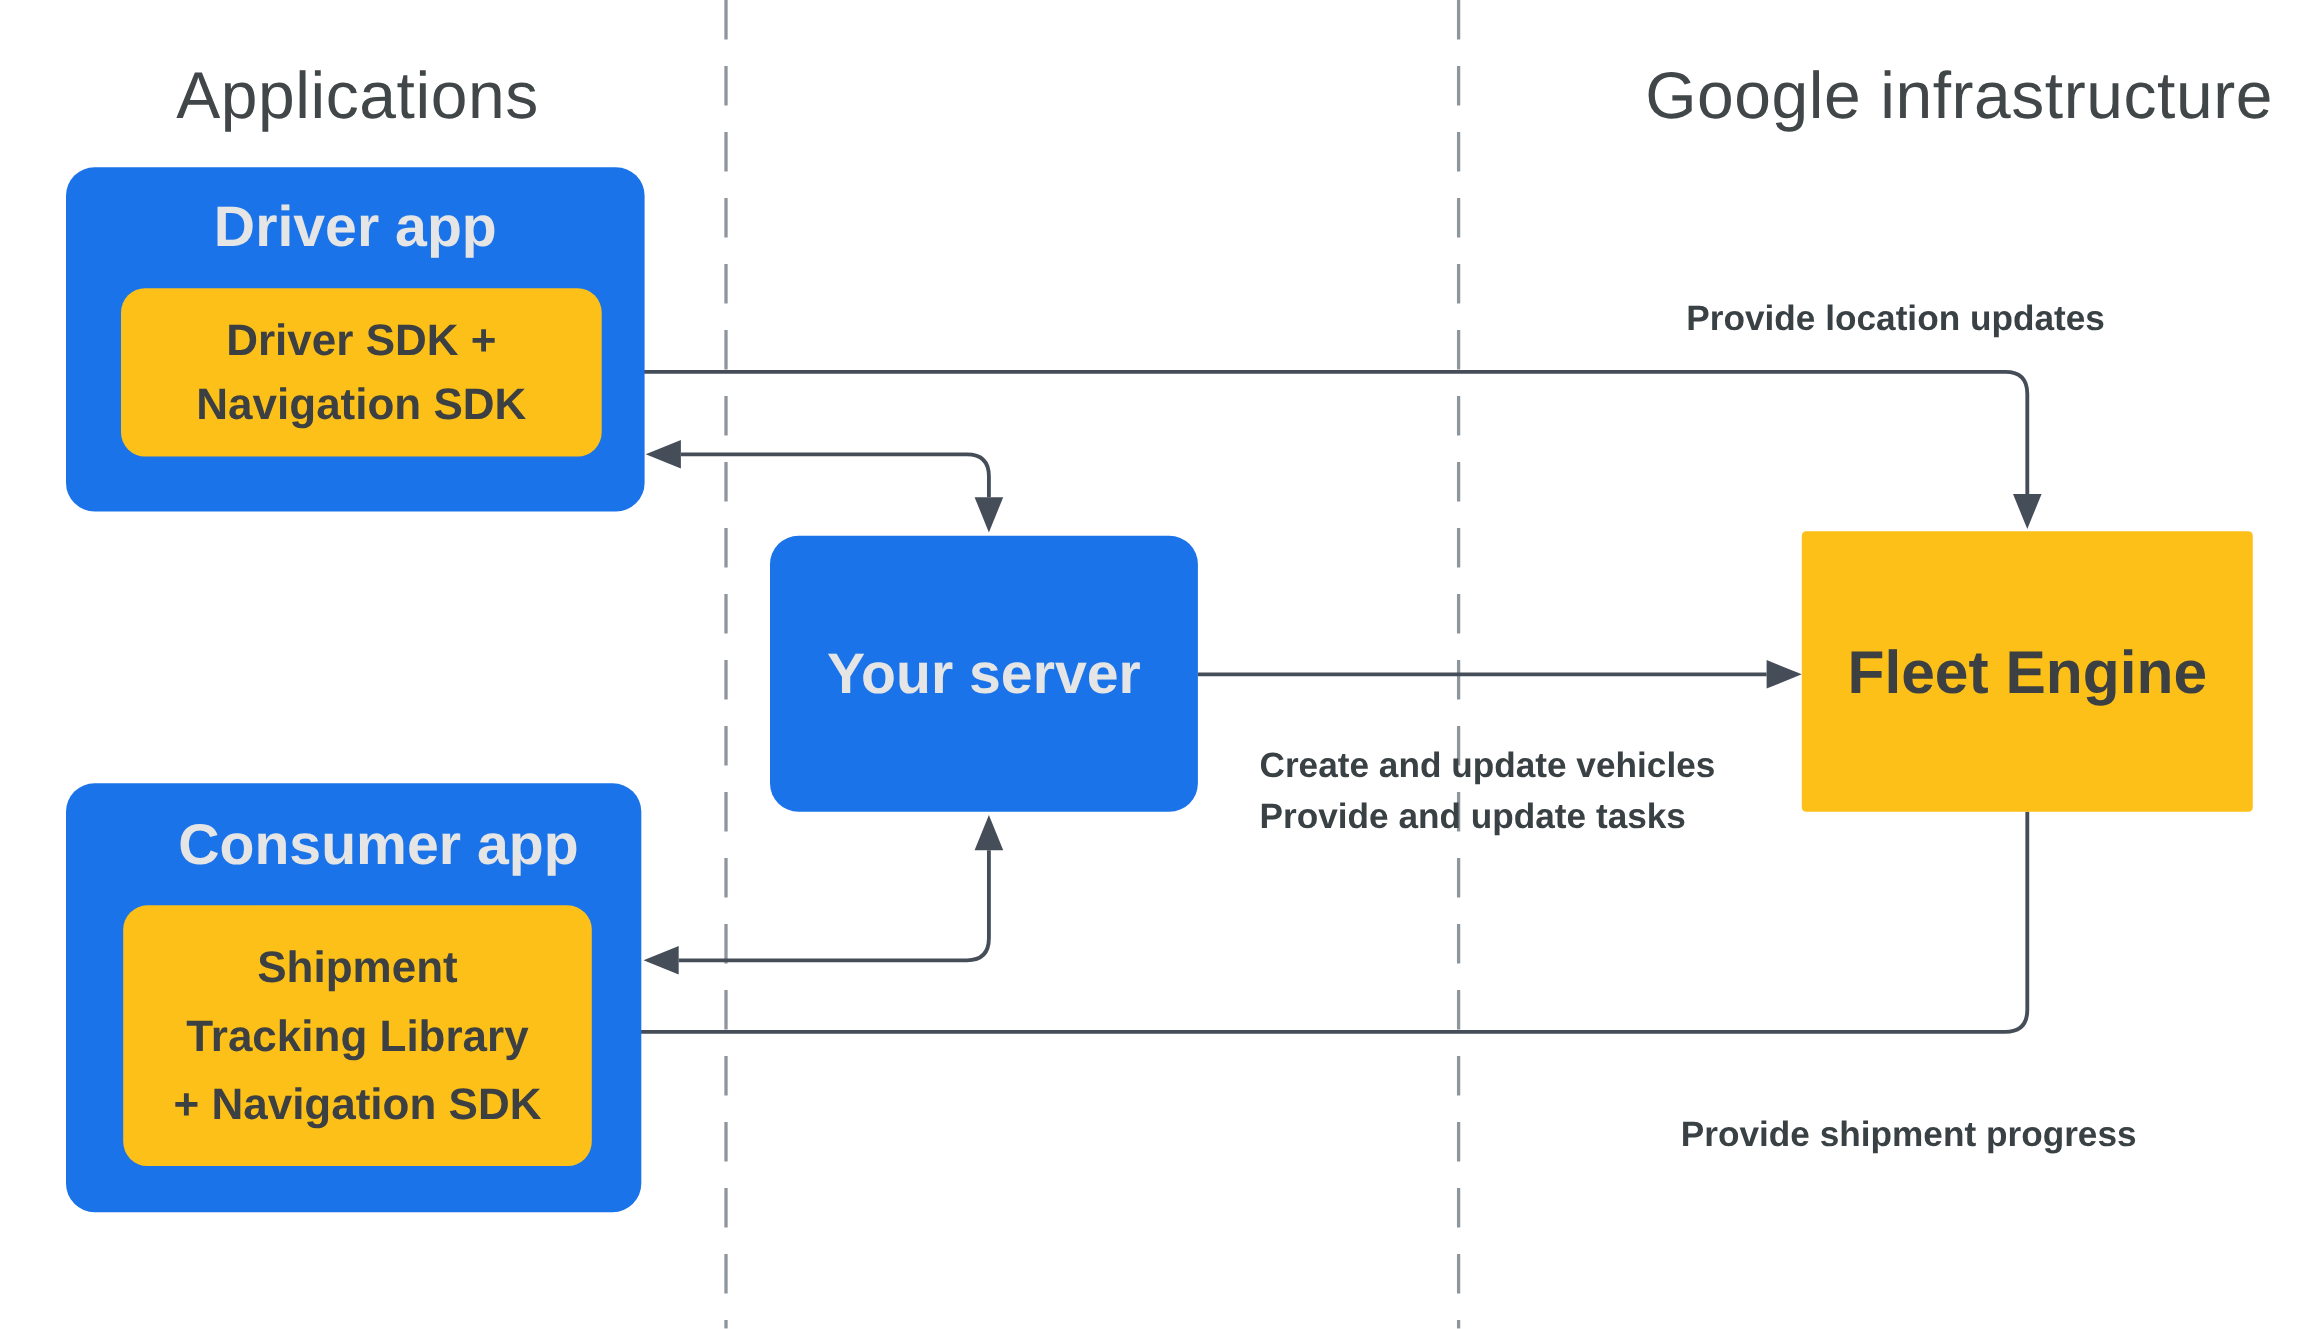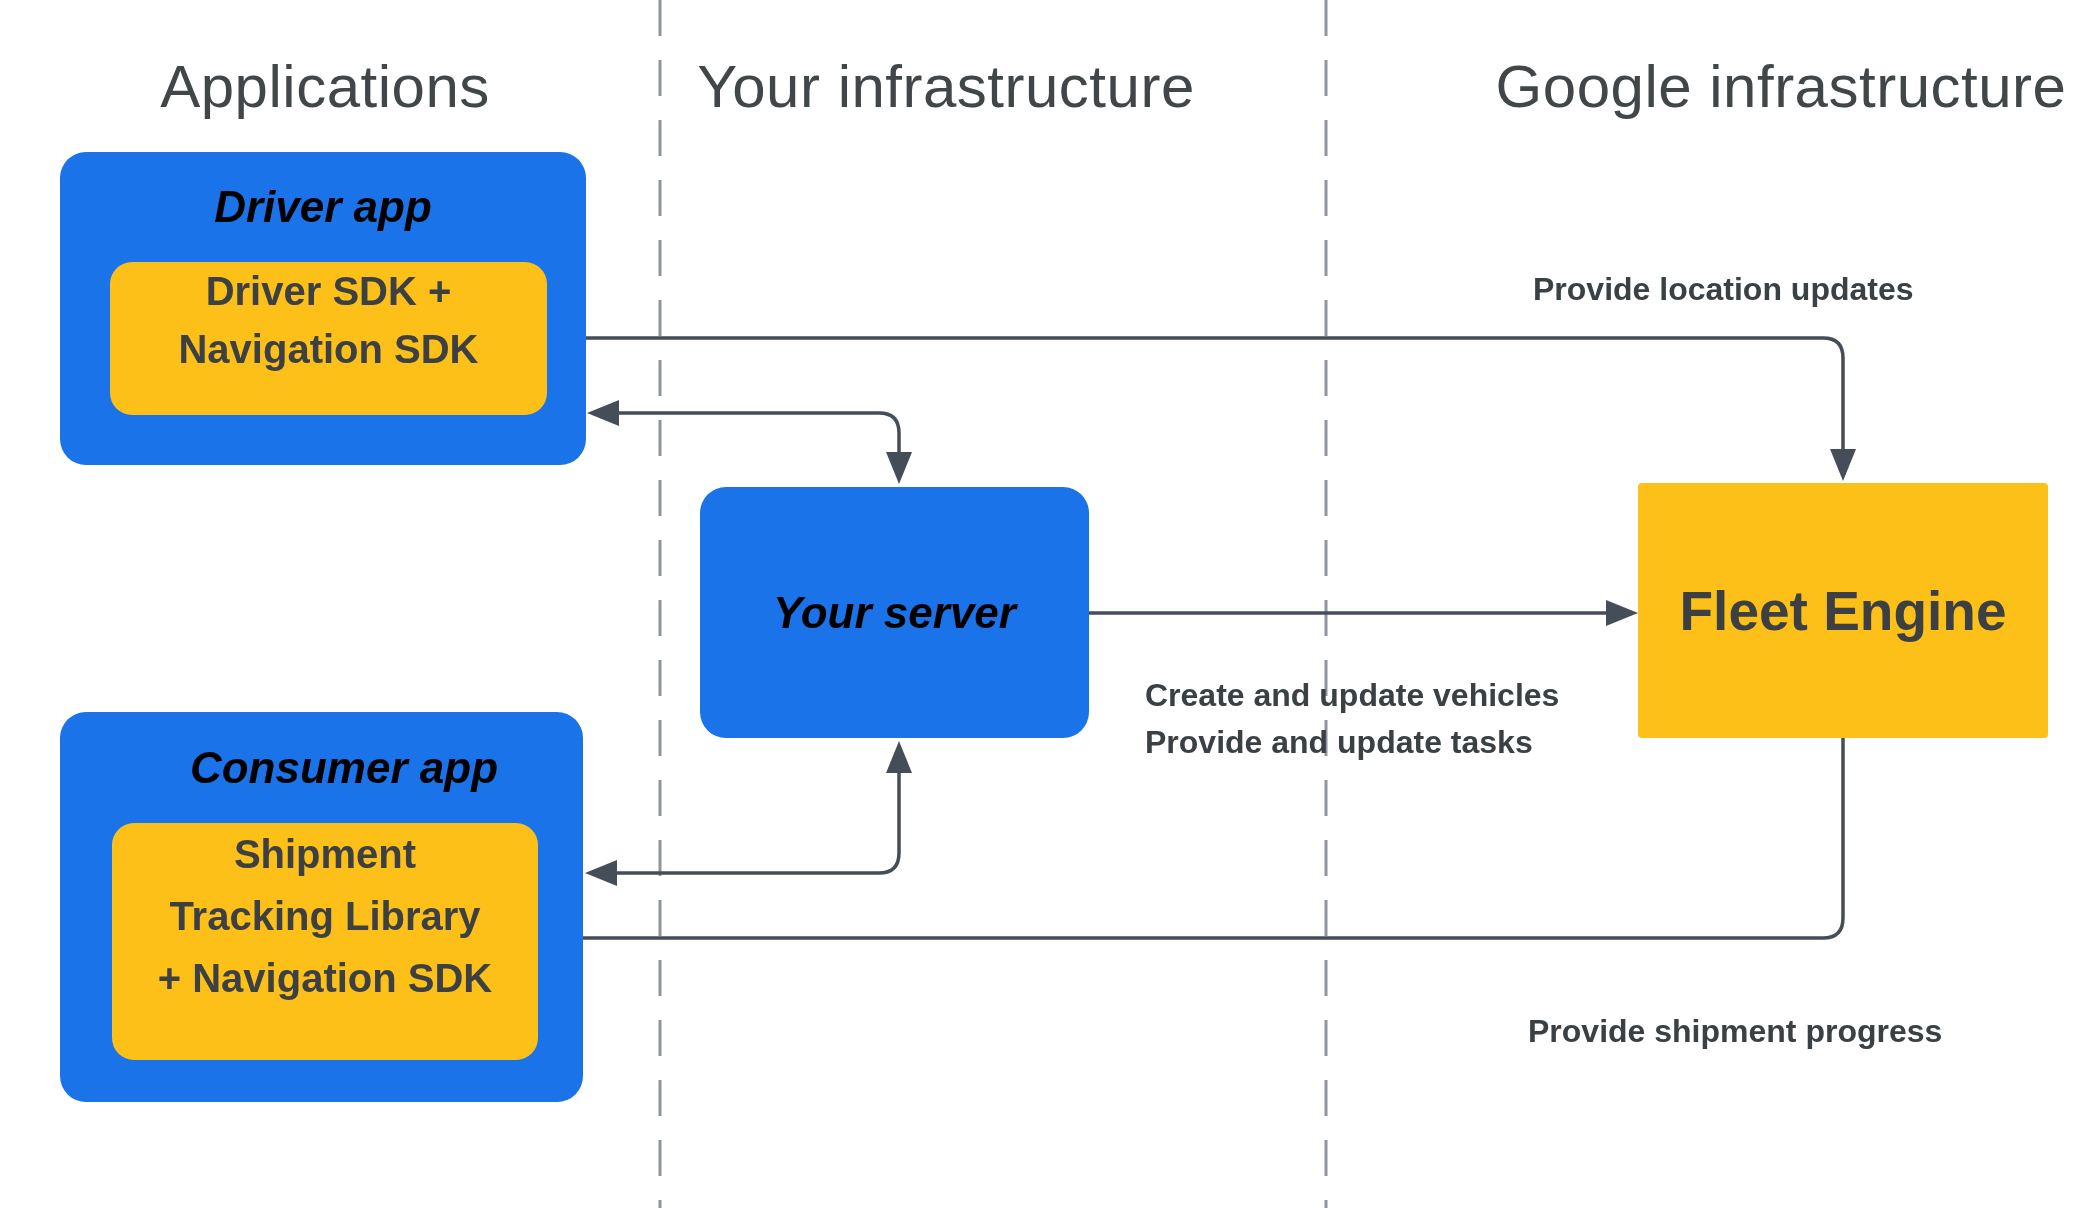--- a/index.html
+++ b/index.html
@@ -10,25 +10,25 @@
   .wires{position:absolute;left:0;top:0;width:2089px;height:1208px;}
   .col-label{
     position:absolute;width:640px;text-align:center;
     font-size:60px;font-weight:400;color:#414649;letter-spacing:.5px;
   }
   .box{position:absolute;box-sizing:border-box;}
   .box.blue{background:#1A73E8;border-radius:26px;}
   .box.yellow{background:#FCC019;border-radius:22px;}
   .blue-title{
     position:absolute;left:0;right:0;display:flex;align-items:center;justify-content:center;
-    color:#000000;font-weight:700;font-size:44px;font-style:italic;
+    color:#e5e5e5;font-weight:700;font-size:52px;
   }
   .yellow-label{
     position:absolute;inset:0;display:flex;flex-direction:column;
-    align-items:center;
+    align-items:center;justify-content:center;
     color:#3C4043;font-weight:700;font-size:40px;line-height:58px;text-align:center;
   }
   .consumer-sdk .yellow-label{line-height:62px;}
   .big-node-title{
     position:absolute;inset:0;display:flex;align-items:center;justify-content:center;
     color:#3C4043;font-weight:700;font-size:55px;
   }
   .edge-label{
     position:absolute;color:#3A4145;font-weight:700;font-size:32px;line-height:47px;
     white-space:nowrap;
@@ -57,21 +57,20 @@
     <polygon points="899,741 886,773 912,773" fill="#454D59"></polygon>
 
     <path d="M 1089 613 H 1606" fill="none" stroke="#454D59" stroke-width="3.5"></path>
     <polygon points="1638,613 1606,600 1606,626" fill="#454D59"></polygon>
 
     <path d="M 1843 738 V 918 Q 1843 938 1823 938 H 572" fill="none" stroke="#454D59" stroke-width="3.5"></path>
     <polygon points="540,938 572,925 572,951" fill="#454D59"></polygon>
   </svg>
 
   <div class="col-label" style="left:5px;top:52px;">Applications</div>
-  <div class="col-label" style="left:626px;top:52px;">Your infrastructure</div>
   <div class="col-label" style="left:1461px;top:52px;">Google infrastructure</div>
 
   <div class="box blue" style="left:60px;top:152px;width:526px;height:313px;">
     <div class="blue-title" style="top:0;height:110px;">Driver app</div>
     <div class="box yellow driver-sdk" style="left:50px;top:110px;width:437px;height:153px;">
       <div class="yellow-label">
         <div>Driver SDK +</div>
         <div>Navigation SDK</div>
       </div>
     </div>

